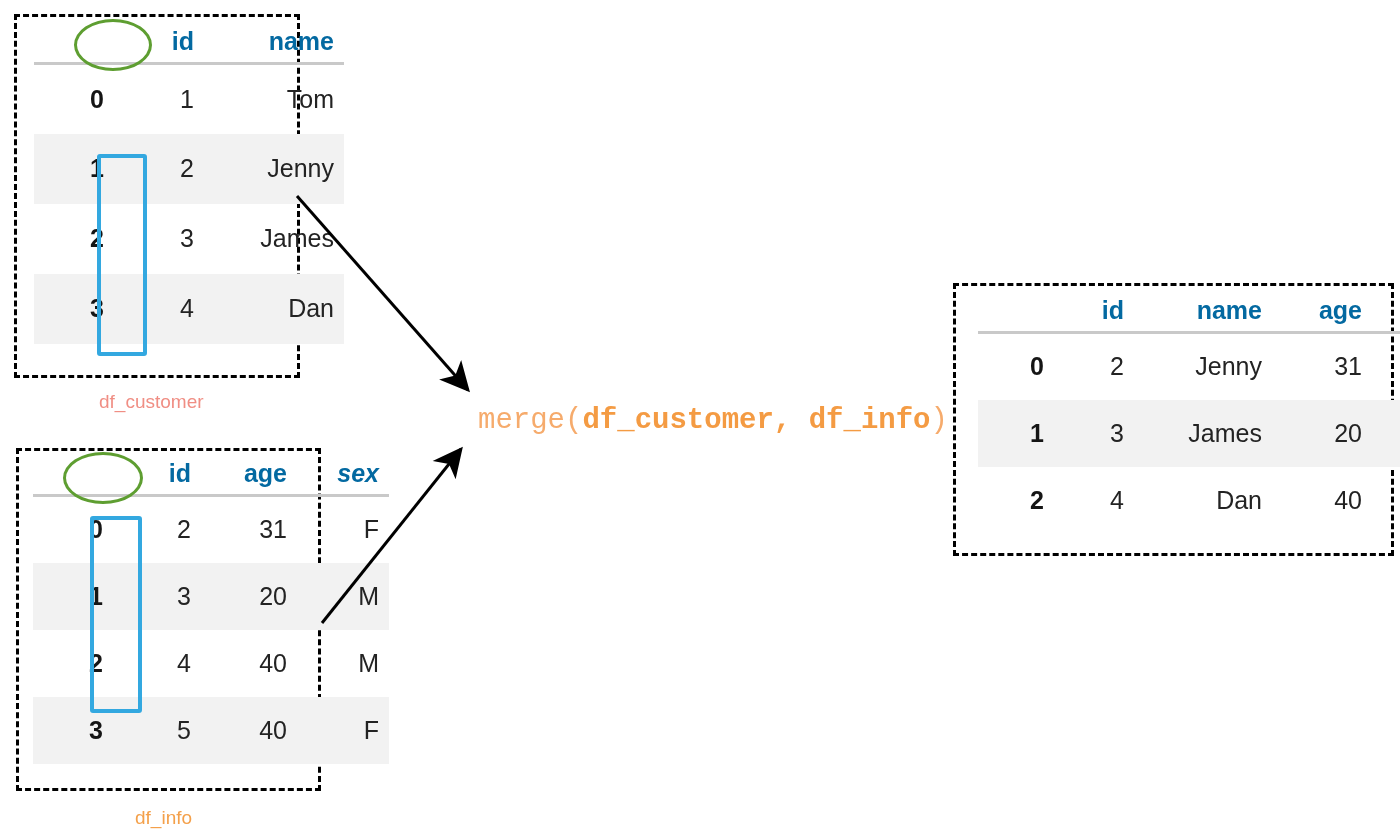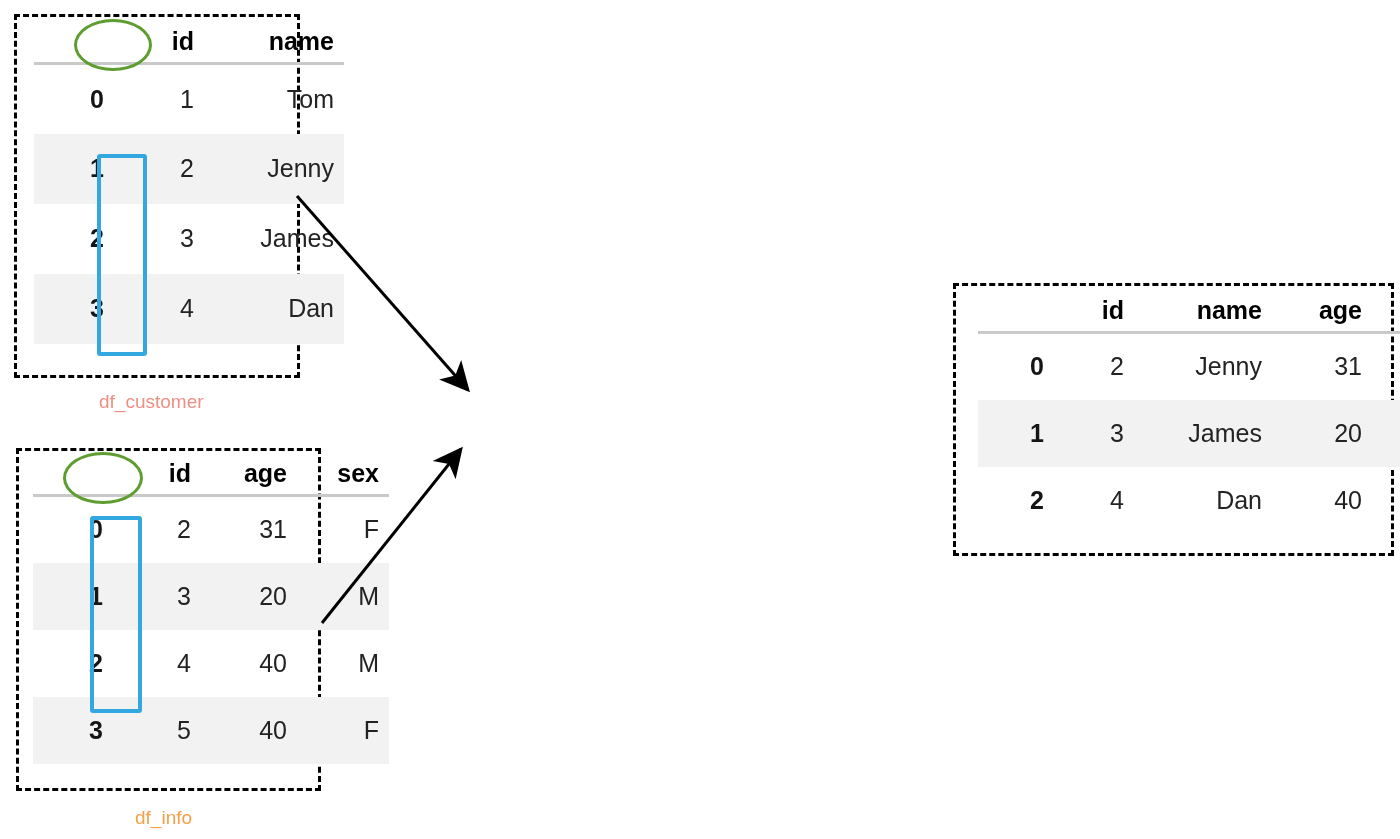--- a/index.html
+++ b/index.html
@@ -39,21 +39,21 @@
   .df-table th, .df-table td {
     font-family: "Liberation Sans", sans-serif;
     font-size: 25px;
     text-align: right;
     padding: 0 10px;
     white-space: nowrap;
     border: none;
   }
   .df-table th {
     font-weight: bold;
-    color: #000000;
+    color: #0369a1;
     padding-bottom: 6px;
   }
   .df-table thead tr {
     border-bottom: 3px solid #c9c9c9;
   }
   .df-table td {
     font-weight: normal;
     color: #232323;
   }
   .df-table td.idx, .df-table th.idx {
@@ -152,21 +152,21 @@
   <div class="hl-rect" style="left:97px; top:154px; width:50px; height:202px;"></div>
   <div class="df-caption" style="left:99px; top:391px; color:#f08e84;">df_customer</div>
 
   <div class="df-box" style="left:16px; top:448px; width:305px; height:343px;">
     <table class="df-table" style="left:14px; top:8px; width:276px;">
       <thead>
         <tr>
           <th class="idx" style="width:60px;"></th>
           <th style="width:68px;">id</th>
           <th style="width:76px;">age</th>
-          <th style="width:72px;">sex</th>
+          <th style="width:72px;font-style:italic;">sex</th>
         </tr>
       </thead>
       <tbody>
         <tr class="even" style="height:67px;">
           <td class="idx">0</td>
           <td>2</td>
           <td>31</td>
           <td>F</td>
         </tr>
         <tr class="odd" style="height:67px;">
@@ -234,14 +234,15 @@
   <svg class="arrows" viewBox="0 0 1400 839">
     <defs>
       <marker id="ah" markerWidth="11" markerHeight="11" refX="9" refY="5.5" orient="auto" markerUnits="strokeWidth">
         <path d="M0,0.6 L10,5.5 L0,10.4 L2.6,5.5 Z" fill="#000000"></path>
       </marker>
     </defs>
     <line x1="297" y1="196" x2="468" y2="390" stroke="#000000" stroke-width="3" marker-end="url(#ah)"></line>
     <line x1="322" y1="623" x2="461" y2="449" stroke="#000000" stroke-width="3" marker-end="url(#ah)"></line>
   </svg>
 
+  <div class="expr" style="left:478px; top:404px;"><span>merge(</span><b>df_customer</b><b>, </b><b>df_info</b><span>)</span></div>
 
 </div>
 
 </body></html>

